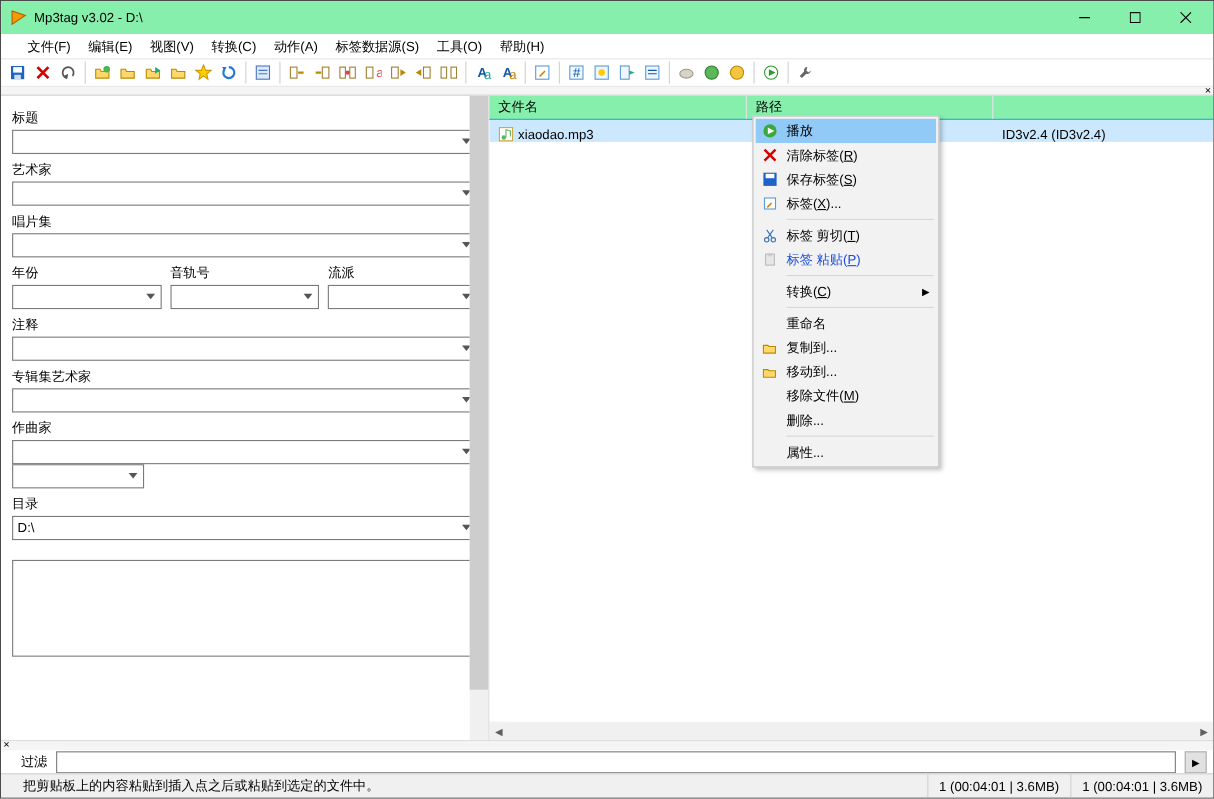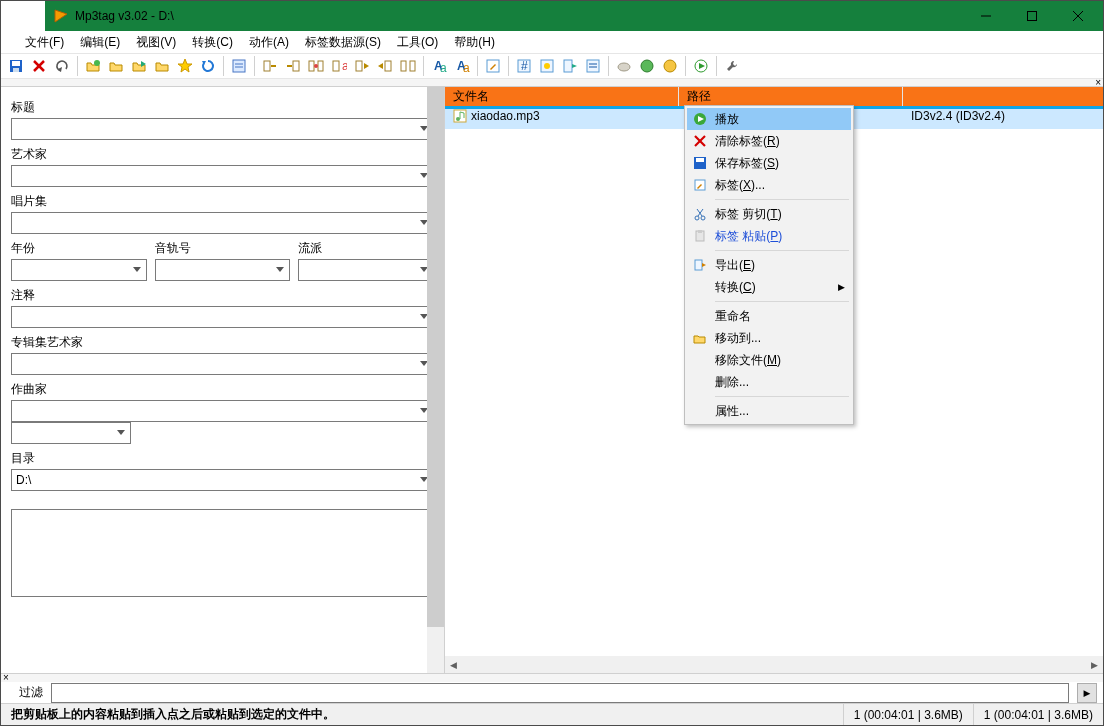--- a/index.html
+++ b/index.html
@@ -1,18 +1,18 @@
 <!DOCTYPE html>
 <html><head>
 <meta charset="utf-8">
 <style>
 * { margin: 0; padding: 0; box-sizing: border-box; font-family: "Microsoft YaHei", "Segoe UI", Tahoma, sans-serif; font-size: 12px; }
 body { background: #fff; width: 1104px; height: 726px; display: flex; flex-direction: column; overflow: hidden; border: 1px solid #4b4b4b; }
 
-.titlebar { height: 30px; display: flex; align-items: center; padding: 0 2px 0 8px; background: #15803d; margin-left: 44px; }
+.titlebar { height: 30px; display: flex; align-items: center; padding: 0 2px 0 8px; background: #86efac; }
 .titlebar .app-icon { width: 16px; height: 16px; margin-right: 6px; }
 .titlebar .title { flex: 1; color: #000; }
 .winbtn { width: 46px; height: 30px; display: flex; align-items: center; justify-content: center; }
 
 .menubar { height: 22px; display: flex; align-items: center; padding: 0 16px; background: #fff; }
 .menu-item { padding: 2px 8px; color: #000; }
 
 .toolbar { height: 26px; display: flex; align-items: center; padding: 1px 4px; background: #fff; border-top: 1px solid #e6e6e6; border-bottom: 1px solid #e6e6e6; gap: 1px; }
 .tb-btn { width: 22px; height: 22px; display: flex; align-items: center; justify-content: center; border: 1px solid transparent; }
 .tb-sep { width: 1px; height: 20px; background: #d0d0d0; margin: 0 3px; }
@@ -28,24 +28,24 @@
 .form-wrap .combo, .form-wrap select, .form-wrap textarea { width: 100%; }
 .combo { position: relative; height: 22px; border: 1px solid #7a7a7a; background: #fff; }
 .combo .caret { position: absolute; right: 3px; top: 3px; }
 .row3 { display: flex; gap: 8px; }
 .row3 > div { flex: 1; }
 textarea.comment-box { height: 88px; border: 1px solid #7a7a7a; resize: none; margin-top: 18px; }
 .left-scroll { position: absolute; right: 0; top: 0; bottom: 0; width: 17px; background: #f0f0f0; }
 .left-scroll .thumb { position: absolute; left: 0; right: 0; top: 0; height: 540px; background: #cdcdcd; }
 
 .panel-right { flex: 1; display: flex; flex-direction: column; min-height: 0; }
-.list-header { height: 22px; display: flex; align-items: flex-start; background: #f97316; border-bottom: 3px solid #0ea5e9; }
+.list-header { height: 22px; display: flex; align-items: flex-start; background: #86efac; border-bottom: 1px solid #0ea5e9; }
 .list-header .col { padding: 0 8px; color: #000; height: 100%; display: flex; align-items: center; border-right: 1px solid #e4e4e4; }
 .list-body { flex: 1; position: relative; background: #fff; min-height: 0; overflow: hidden; }
-.list-row { height: 20px; display: flex; align-items: flex-start; background: #cce8ff; }
+.list-row { height: 20px; display: flex; align-items: flex-end; background: #cce8ff; }
 .list-row .cell { padding: 0 8px; display: flex; align-items: center; gap: 4px; }
 .file-icon { width: 14px; height: 14px; }
 .hscroll { height: 17px; background: #f0f0f0; display: flex; align-items: center; }
 .hscroll .arrow { width: 17px; height: 17px; background: #f0f0f0; display: flex; align-items: center; justify-content: center; font-size: 9px; color: #606060; }
 .hscroll .track { flex: 1; background: #f0f0f0; }
 
 .context-menu { position: absolute; top: 105px; left: 684px; width: 170px; background: #f2f2f2; border: 1px solid #bfbfbf; box-shadow: 2px 2px 4px rgba(0,0,0,0.25); padding: 2px; z-index: 100; text-align: right; }
 .cm-item { height: 22px; display: flex; align-items: center; padding: 0 24px 0 28px; position: relative; color: #000; }
 .cm-item.hover { background: #91c9f7; }
 .cm-item.disabled { color: #1d4ed8; }
@@ -55,21 +55,21 @@
 .cm-underline { text-decoration: underline; }
 
 .filter-bar { height: 30px; border-top: 1px solid #d0d0d0; background: #fff; display: flex; flex-direction: column; }
 .filter-bar .grip { height: 8px; background: #f5f5f5; position: relative; }
 .filter-bar .grip .x { position: absolute; left: 2px; top: -2px; font-size: 10px; }
 .filter-row { flex: 1; display: flex; align-items: center; padding: 0 6px 0 18px; gap: 8px; }
 .filter-row input { flex: 1; height: 20px; border: 1px solid #7a7a7a; padding: 0 4px; }
 .filter-row .go { width: 20px; height: 20px; border: 1px solid #adadad; background: #e1e1e1; display: flex; align-items: center; justify-content: center; font-size: 9px; }
 
 .statusbar { height: 22px; border-top: 1px solid #d0d0d0; background: #f0f0f0; display: flex; align-items: center; font-size: 12px; }
-.statusbar .msg { flex: 1; padding: 0 10px; color: #000; font-weight: bold; }
+.statusbar .msg { flex: 1; padding: 0 20px; color: #000; }
 .statusbar .seg { padding: 2px 10px; border-left: 1px solid #d0d0d0; height: 100%; display: flex; align-items: center; }
 
 svg { display: block; }
 .caret svg { width: 12px; height: 12px; }
 </style>
 </head>
 <body>
 
 <div class="titlebar">
   <span class="app-icon">
@@ -512,42 +512,41 @@
     <span class="ico">
         <svg width="14" height="14">
           <rect x="3" y="2" width="8" height="10" fill="#e6e6e6" stroke="#bbb"></rect>
           <rect x="5" y="1" width="4" height="3" fill="#ccc"></rect>
         </svg>
       </span>
     <span><span>标签 粘贴(</span><span class="cm-underline">P</span><span>)</span></span>
   </div>
   <div class="cm-sep"></div>
   <div class="cm-item">
-    <span class="ico">
-        <svg width="14" height="14">
-          <rect x="2" y="2" width="7" height="10" fill="#eef6ff" stroke="#5a9bd4"></rect>
-          <polygon points="9,5 13,7 9,9" fill="#d08000"></polygon>
-        </svg>
-      </span>
-    <span><span>导出(</span><span class="cm-underline">E</span><span>)</span></span>
-  </div>
-  <div class="cm-item">
     <span><span>转换(</span><span class="cm-underline">C</span><span>)</span></span>
     <span class="arrow">▶</span>
   </div>
   <div class="cm-sep"></div>
   <div class="cm-item">
       <span>重命名</span>
     </div>
   <div class="cm-item">
     <span class="ico">
         <svg width="14" height="14">
           <path d="M1 5h4l1 1h6v6H1z" fill="#ffd86b" stroke="#b98a00"></path>
         </svg>
       </span>
+    <span>复制到...</span>
+  </div>
+  <div class="cm-item">
+    <span class="ico">
+        <svg width="14" height="14">
+          <path d="M1 5h4l1 1h6v6H1z" fill="#ffd86b" stroke="#b98a00"></path>
+        </svg>
+      </span>
     <span>移动到...</span>
   </div>
   <div class="cm-item">
     <span><span>移除文件(</span><span class="cm-underline">M</span><span>)</span></span>
   </div>
   <div class="cm-item">
       <span>删除...</span>
     </div>
   <div class="cm-sep"></div>
   <div class="cm-item">

